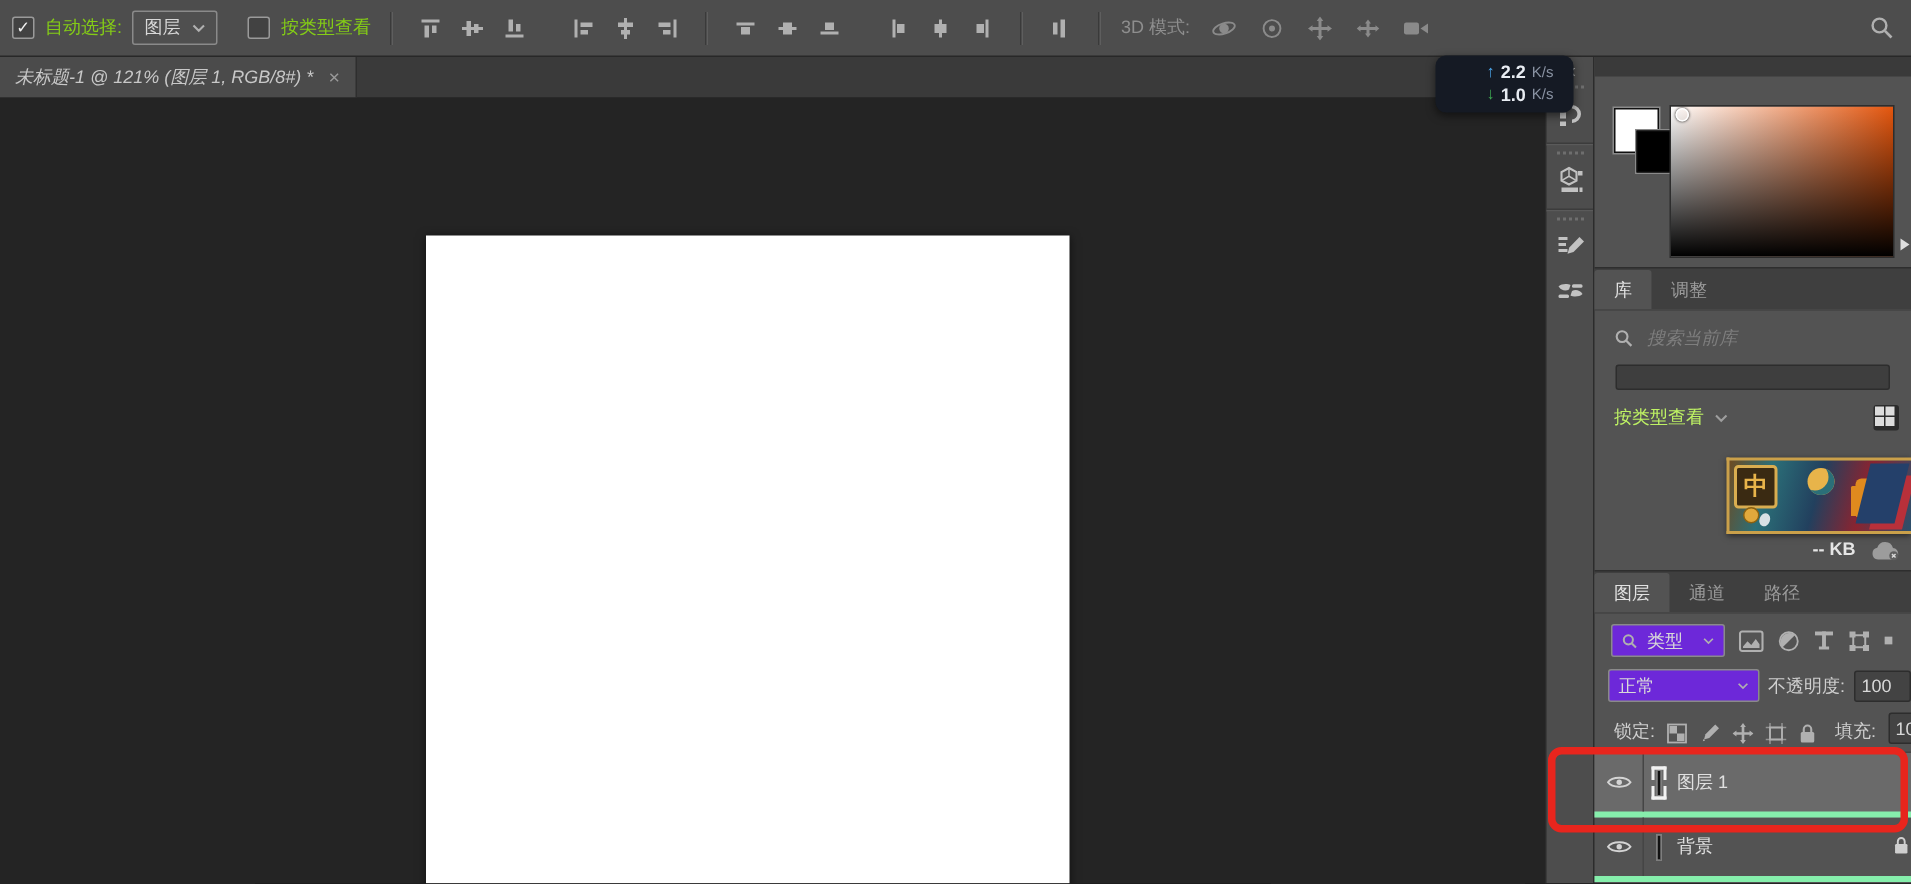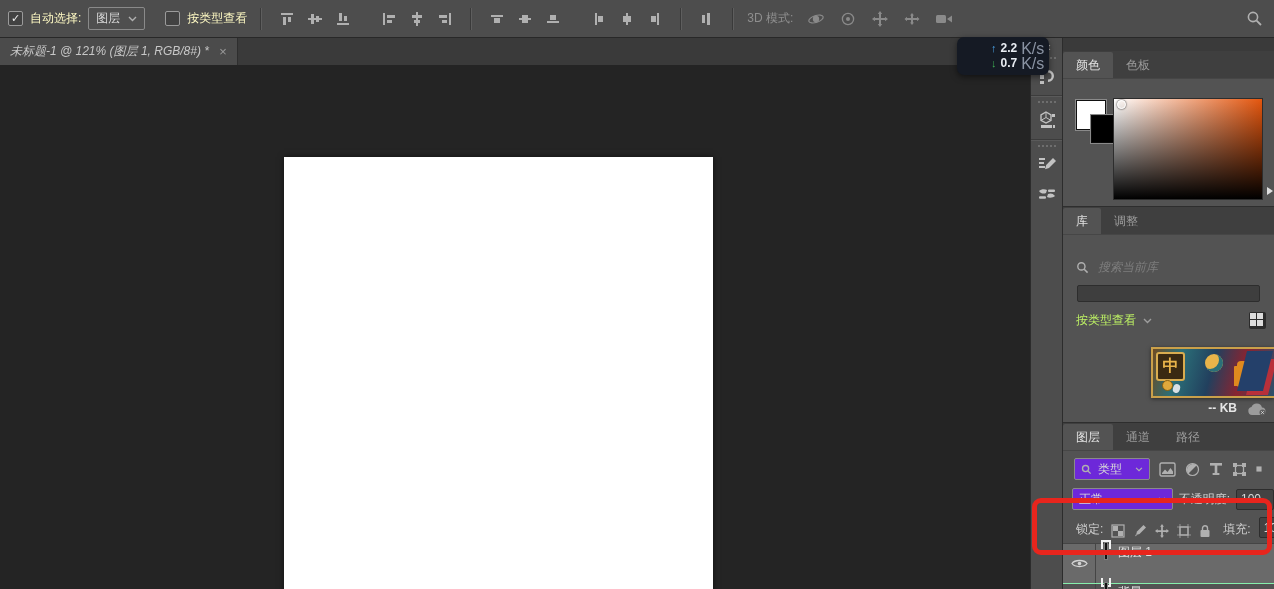--- a/index.html
+++ b/index.html
@@ -8,21 +8,21 @@
     background:#242424;-webkit-font-smoothing:antialiased;}
   svg{display:block}
   .ic{display:inline-flex;align-items:center;justify-content:center;color:#b0b0b0;flex:none}
   .ic.dim{color:#8a8a8a}
 
   
   .options-bar{position:absolute;left:0;top:0;width:1274px;height:38px;background:#4d4d4d;
     border-bottom:1px solid #282828;display:flex;align-items:center;padding:0 8px;box-sizing:border-box;gap:7px;}
   .cb{width:13px;height:13px;border:1px solid #9a9a9a;border-radius:2px;background:#424242;
     display:inline-flex;align-items:center;justify-content:center;font-size:11px;color:#f0f0f0;flex:none}
-  .opt-label{color:#fef9c3;white-space:nowrap}
+  .opt-label{color:#84cc16;white-space:nowrap}
   .dd{height:21px;background:#4f4f4f;border:1px solid #8a8a8a;border-radius:2px;
     display:inline-flex;align-items:center;gap:8px;padding:0 7px;color:#d8d8d8;cursor:default}
   .vsep{width:1px;height:22px;background:#3a3a3a;border-right:1px solid #5e5e5e;margin:0 6px;flex:none}
   .obtn{width:24px;height:24px;display:inline-flex;align-items:center;justify-content:center;border-radius:2px;flex:none}
   .grp{display:flex;gap:4px}
   .spacer{flex:1}
 
   
   .tabbar{position:absolute;left:0;top:38px;width:1030px;height:27px;background:#3a3a3a;font-style:italic;}
   .doc-tab{position:absolute;left:0;top:0;height:27px;background:#4b4b4b;display:flex;align-items:center;
@@ -59,21 +59,21 @@
   .bg-swatch{position:absolute;left:28px;top:36px;width:26px;height:26px;background:#000;border:1px solid #0a0a0a;
     box-shadow:0 0 0 1px #8a8a8a;cursor:pointer}
   .spectrum{position:absolute;left:50px;top:19px;width:148px;height:100px;border:1px solid #2d2d2d;cursor:crosshair;
     background:linear-gradient(to bottom,rgba(0,0,0,0) 0%,#000 100%),linear-gradient(to right,#ffffff 0%,#e4560e 100%);}
   .spectrum .ring{position:absolute;left:3px;top:1px;width:7px;height:7px;border:1.5px solid #fff;border-radius:50%;
     box-shadow:0 0 2px #000}
   .flyout{position:absolute;right:1px;top:108px;width:0;height:0;border-left:6px solid #dedede;
     border-top:4px solid transparent;border-bottom:4px solid transparent;cursor:pointer}
 
   
-  .search-row{display:flex;align-items:center;gap:7px;padding:24px 13px 6px;flex:none}
+  .search-row{display:flex;align-items:center;gap:7px;padding:10px 13px 6px;flex:none}
   .search-input{flex:1;background:transparent;border:none;outline:none;color:#cfcfcf;font-size:12px;
     font-style:italic;font-family:"Liberation Sans",sans-serif}
   .search-input::placeholder{color:#7e7e7e;font-style:italic}
   .lib-bar{height:15px;margin:4px 14px 0;background:#3e3e3e;border:1px solid #2d2d2d;border-radius:2px;flex:none}
   .view-row{display:flex;align-items:center;gap:7px;padding:10px 8px 6px 13px;flex:none}
   .view-row .lbl{color:#bef264}
   .thumb-area{position:relative;height:63px;flex:none}
   .banner{position:absolute;left:88px;right:0;top:12px;height:47px;border:2px solid #caa04a;border-right:none;
     overflow:hidden;background:linear-gradient(105deg,#6e4b22 0%,#2b6f78 22%,#22405e 48%,#8a2430 72%,#2a506c 100%);
     box-shadow:0 1px 4px rgba(0,0,0,.5)}
@@ -94,42 +94,42 @@
   
   .filter-row{display:flex;align-items:center;gap:9px;padding:7px 0 6px 11px;flex:none}
   .mini-dd{height:20px;background:#6d28d9;border:1px solid #8a8a8a;border-radius:2px;display:inline-flex;
     align-items:center;gap:6px;padding:0 6px;color:#d8d8d8;cursor:default}
   .blend-row{display:flex;align-items:center;gap:6px;padding:2px 0 4px 9px;flex:none}
   .val-box{height:19px;background:#434343;border:1px solid #2d2d2d;border-radius:2px;display:inline-flex;
     align-items:center;padding:0 4px;color:#d8d8d8;min-width:28px}
   .lock-row{display:flex;align-items:flex-end;gap:8px;padding:3px 0 5px 13px;flex:none;border-bottom:1px solid #454545}
   .lock-row .lbl,.blend-row .lbl{color:#cfcfcf;white-space:nowrap}
   .layers-list{flex:1;display:flex;flex-direction:column}
-  .layer-row{height:39px;display:flex;flex:none;border-bottom:1px solid #86efac;position:relative}
+  .layer-row{height:39px;display:flex;align-items:center;flex:none;border-bottom:4px solid #86efac;position:relative}
   .layer-row.selected{background:#6a6a6a}
   .eye-cell{width:32px;display:flex;align-items:center;justify-content:center;border-right:1px solid #454545;height:100%;cursor:pointer}
   .thumb-wrap{position:relative;margin-left:9px;flex:none}
   .layer-thumb{width:29px;height:29px;background:#fff;border:1px solid #111;box-shadow:0 0 0 1px #7e7e7e}
   .corner{position:absolute;width:7px;height:7px;border:2px solid #f2f2f2}
   .corner.tl{left:-4px;top:-4px;border-right:none;border-bottom:none}
   .corner.tr{right:-4px;top:-4px;border-left:none;border-bottom:none}
   .corner.bl{left:-4px;bottom:-4px;border-right:none;border-top:none}
   .corner.br{right:-4px;bottom:-4px;border-left:none;border-top:none}
   .layer-name{margin-left:11px;color:#e0e0e0}
   .row-lock{position:absolute;right:1px;top:12px;color:#cfcfcf}
 
   
   .gauge{position:absolute;left:923px;top:22px;width:128px;height:68px;z-index:50}
   .gauge .pill{position:absolute;left:34px;top:15px;width:92px;height:38px;background:#151a24;border-radius:7px;
     display:flex;flex-direction:column;justify-content:center;gap:2px;padding-left:34px;box-sizing:border-box;
     box-shadow:0 2px 6px rgba(0,0,0,.5)}
   .gauge .rate{display:flex;align-items:center;gap:4px;line-height:13px}
   .gauge .rate .arrow{font-size:11px;font-weight:bold}
   .gauge .rate .num{color:#e8ecf2;font-weight:bold;font-size:12px}
-  .gauge .rate .unit{color:#8a93a3;font-size:16px}
+  .gauge .rate .unit{color:#8a93a3;font-size:10px}
   .gauge .circle{position:absolute;left:0;top:0;width:66px;height:66px;border-radius:50%;
     background:conic-gradient(#42d8c4 0deg 120deg,#3a4254 120deg 360deg);
     box-shadow:0 2px 8px rgba(0,0,0,.6);display:flex;align-items:center;justify-content:center;cursor:pointer}
   .gauge .inner{width:56px;height:56px;border-radius:50%;background:#252b38;display:flex;align-items:center;
     justify-content:center;color:#d4d9e2}
   .gauge .pct{font-size:22px;letter-spacing:-1px}
   .gauge .pctu{font-size:10px;margin-top:7px;color:#aeb5c2}
 
   
   .red-box{position:absolute;left:1032px;top:498px;width:230px;height:47px;border:5px solid #e8251d;
@@ -344,24 +344,20 @@
           <rect x="11" y="5.5" width="7" height="2.4" rx="1"></rect>
           <path d="M18 12c-2 2-6 2-8 1l1-3c2-1 5-1 7 2z"></path>
           <rect x="2" y="12.3" width="7" height="2.4" rx="1"></rect>
         </svg>
     </div>
   </div>
 
   <div class="panels">
 
     <div class="phdr-gap"></div>
-    <div class="tabs-row">
-      <span class="ptab active">颜色</span>
-      <span class="ptab">色板</span>
-    </div>
     <div class="color-content">
       <span class="fg-swatch"></span>
       <span class="bg-swatch"></span>
       <div class="spectrum">
         <span class="ring"></span>
       </div>
       <span class="flyout"></span>
     </div>
 
     <div class="tabs-row" style="border-top:1px solid #2e2e2e">
@@ -562,21 +558,21 @@
 
   <div class="gauge">
     <div class="pill">
       <div class="rate">
         <span class="arrow" style="color:#4aa3e8">↑</span>
         <span class="num">2.2</span>
         <span class="unit">K/s</span>
       </div>
       <div class="rate">
         <span class="arrow" style="color:#3fae53">↓</span>
-        <span class="num">0.7</span>
+        <span class="num">1.0</span>
         <span class="unit">K/s</span>
       </div>
     </div>
   </div>
 
   <div class="red-box"></div>
 
 </div>
 
 </body></html>

